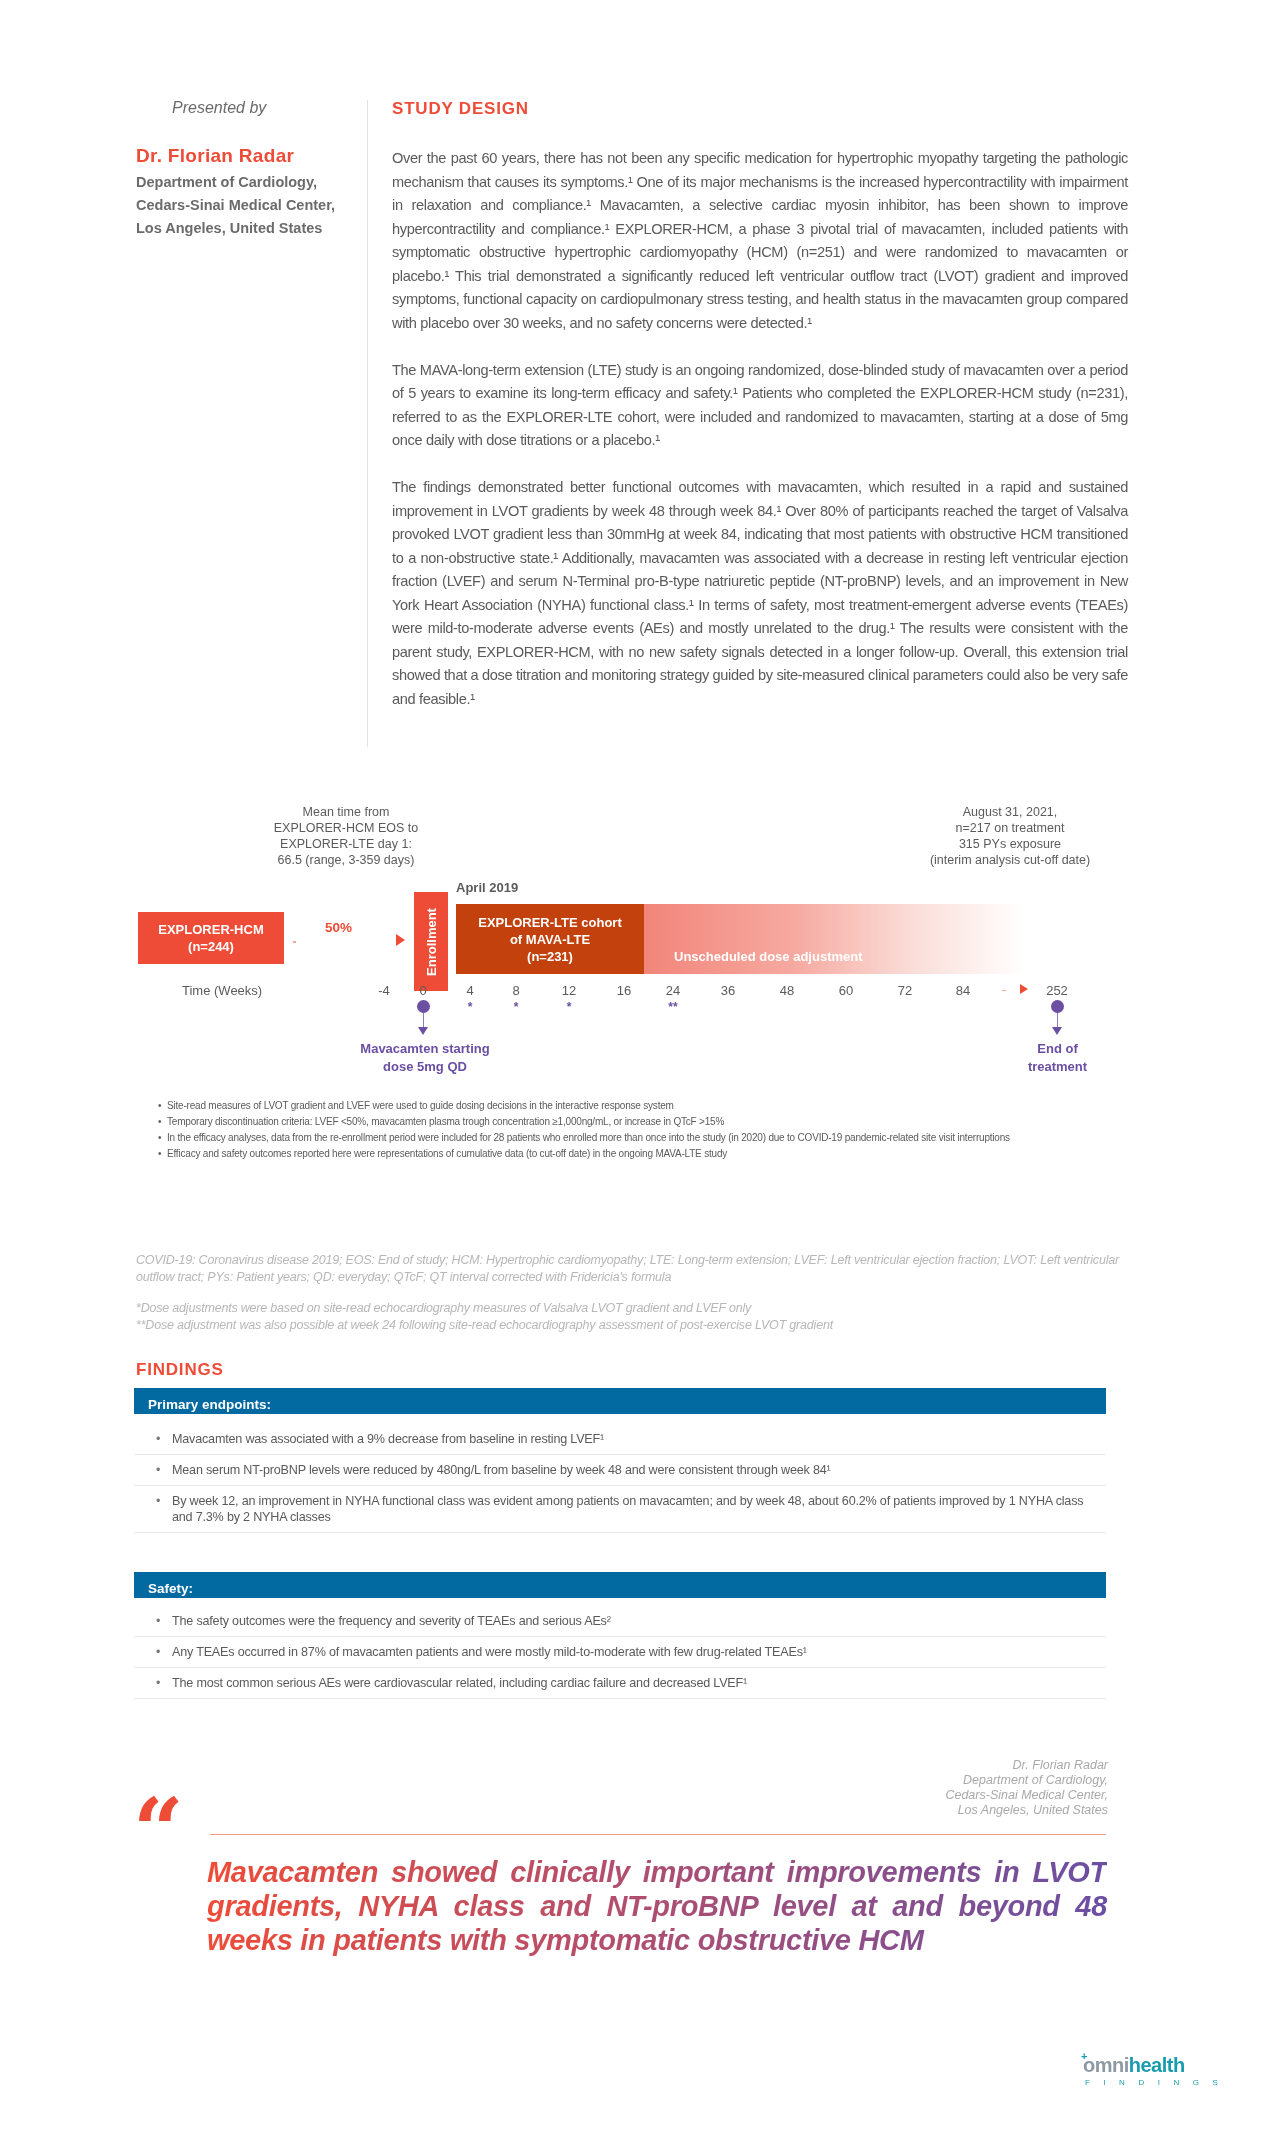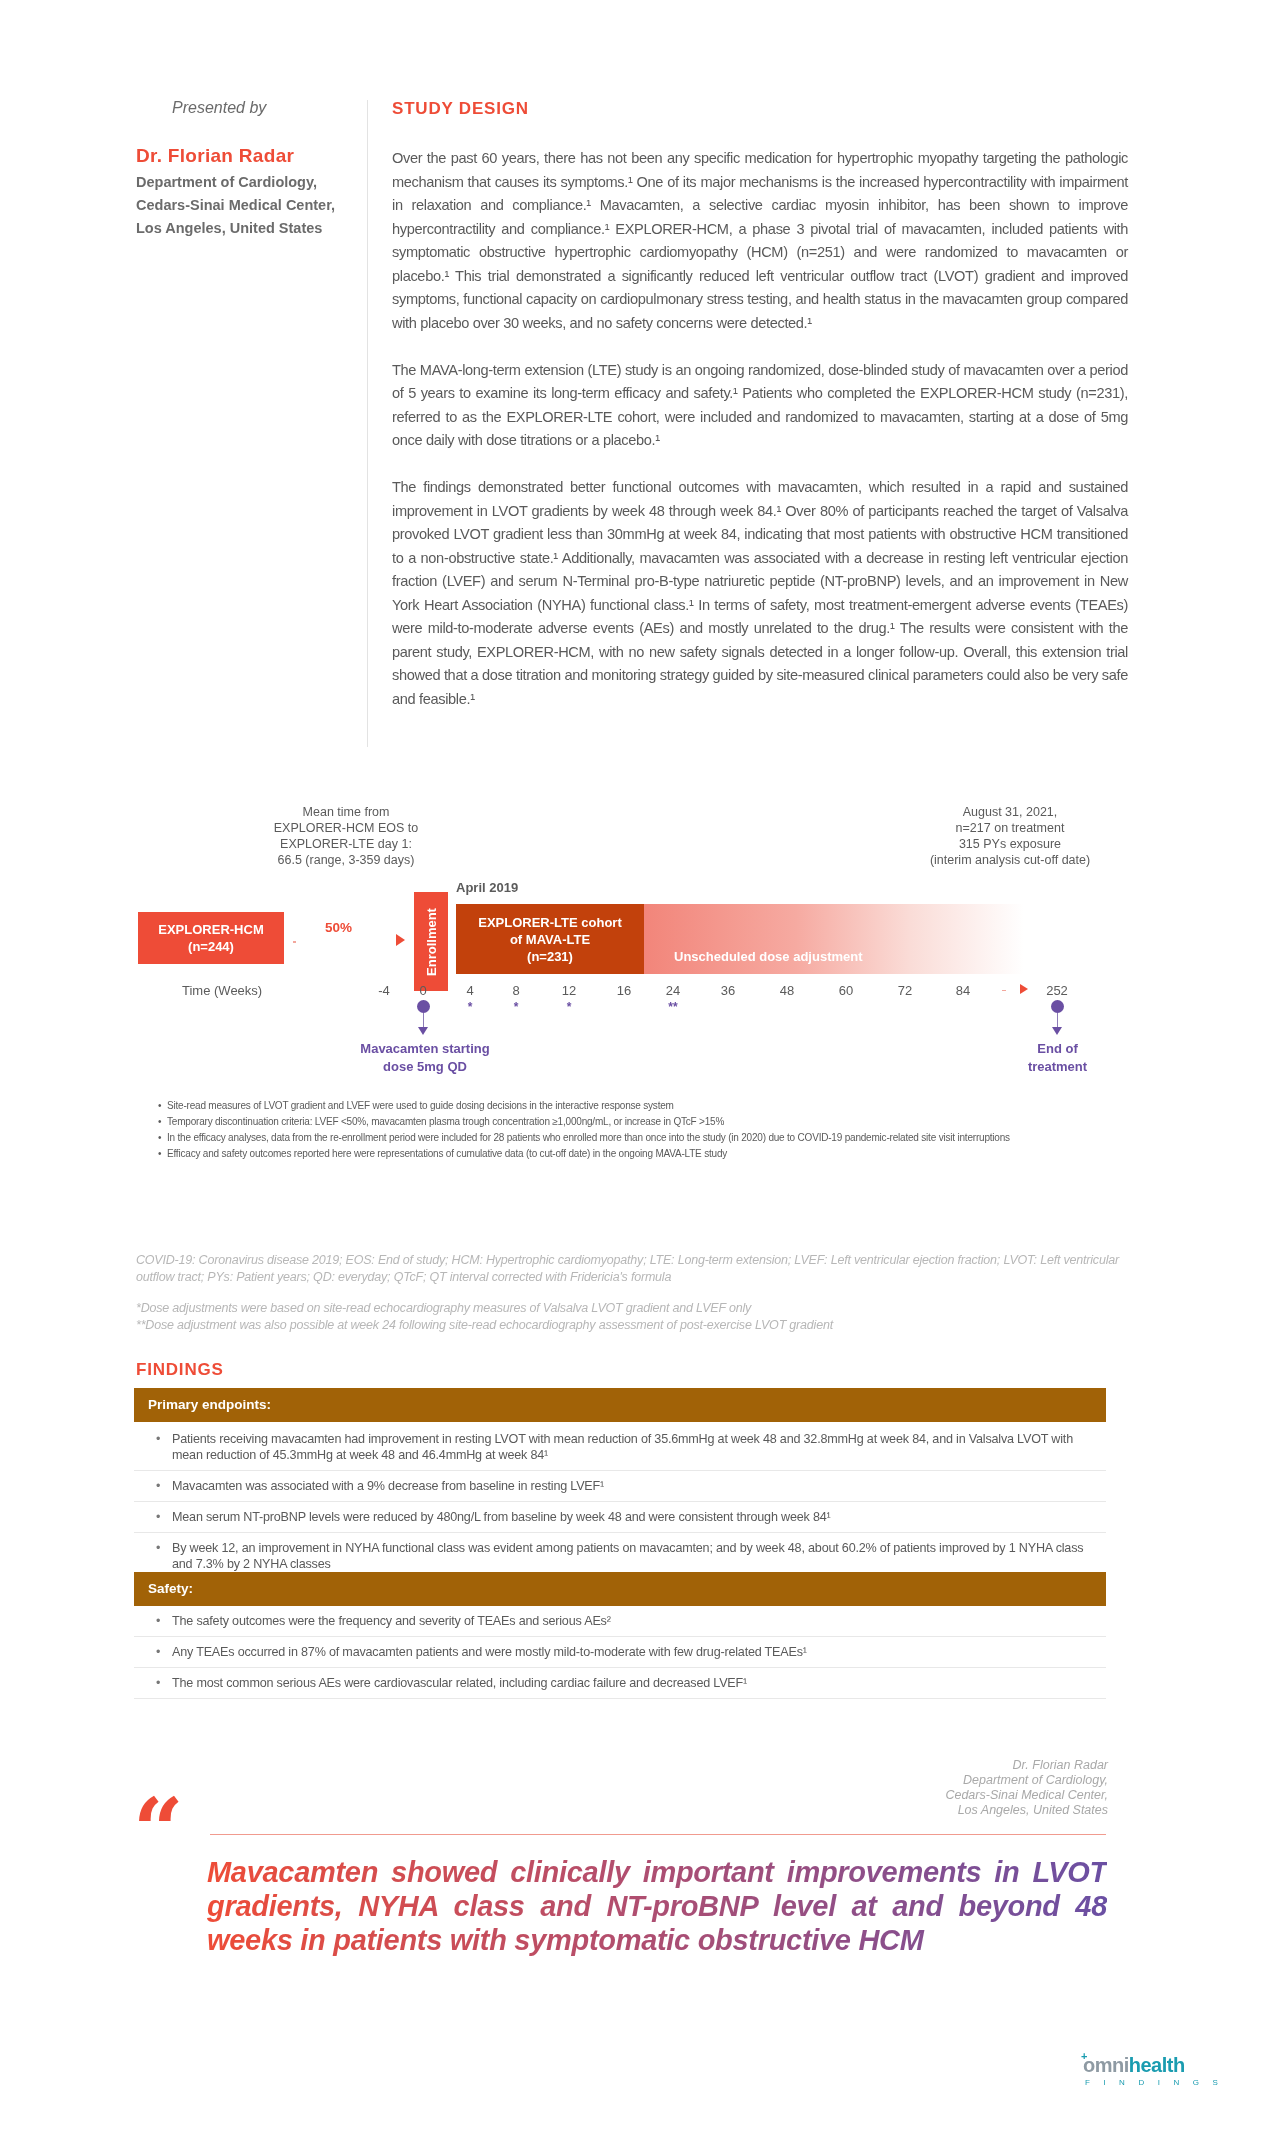--- a/index.html
+++ b/index.html
@@ -51,21 +51,21 @@
 
   .tl-bullets { position: absolute; left: 158px; top: 1098px; width: 950px; list-style: none; font-size: 10px; line-height: 16px; color: #5b5b5b; letter-spacing: -0.2px; }
   .tl-bullets li { position: relative; padding-left: 9px; }
   .tl-bullets li::before { content: "•"; position: absolute; left: 0; top: 0; }
 
   .abbrev { position: absolute; left: 136px; top: 1252px; width: 990px; font-size: 12.5px; font-style: italic; color: #b7b7b7; line-height: 16.5px; letter-spacing: -0.2px; }
   .footnotes { position: absolute; left: 136px; top: 1300px; width: 990px; font-size: 12.5px; font-style: italic; color: #b7b7b7; line-height: 16.5px; letter-spacing: -0.2px; }
 
   
   .fd-heading { left: 136px; top: 1360px; }
-  .find-bar { position: absolute; left: 134px; width: 972px; height: 34px; background: #a16207; color: #fff; font-weight: bold; font-size: 13.5px; padding: 9px 14px; }
+  .find-bar { position: absolute; left: 134px; width: 972px; height: 26px; background: #0369a1; color: #fff; font-weight: bold; font-size: 13.5px; padding: 9px 14px; }
   .bar-primary { top: 1388px; }
   .bar-safety { top: 1572px; }
   .find-list { position: absolute; left: 134px; width: 972px; list-style: none; font-size: 12.6px; color: #5a5a5a; line-height: 16px; letter-spacing: -0.2px; }
   .find-list li { position: relative; padding: 7px 14px 7px 38px; border-bottom: 1px solid #e8e8e8; }
   .find-list li::before { content: "•"; position: absolute; left: 22px; top: 7px; color: #777; }
   .list-primary { top: 1424px; }
   .list-primary li:first-child { padding-top: 7px; }
   .list-safety { top: 1606px; }
 
   
@@ -187,21 +187,20 @@
 
 <div class="abbrev">COVID-19: Coronavirus disease 2019; EOS: End of study; HCM: Hypertrophic cardiomyopathy; LTE: Long-term extension; LVEF: Left ventricular ejection fraction; LVOT: Left ventricular outflow tract; PYs: Patient years; QD: everyday; QTcF; QT interval corrected with Fridericia's formula</div>
 <div class="footnotes">
   <div>*Dose adjustments were based on site-read echocardiography measures of Valsalva LVOT gradient and LVEF only</div>
   <div>**Dose adjustment was also possible at week 24 following site-read echocardiography assessment of post-exercise LVOT gradient</div>
 </div>
 
 <div class="section-heading fd-heading">FINDINGS</div>
 <div class="find-bar bar-primary">Primary endpoints:</div>
 <ul class="find-list list-primary">
-  <li>Patients receiving mavacamten had improvement in resting LVOT with mean reduction of 35.6mmHg at week 48 and 32.8mmHg at week 84, and in Valsalva LVOT with mean reduction of 45.3mmHg at week 48 and 46.4mmHg at week 84¹</li>
   <li>Mavacamten was associated with a 9% decrease from baseline in resting LVEF¹</li>
   <li>Mean serum NT-proBNP levels were reduced by 480ng/L from baseline by week 48 and were consistent through week 84¹</li>
   <li>By week 12, an improvement in NYHA functional class was evident among patients on mavacamten; and by week 48, about 60.2% of patients improved by 1 NYHA class and 7.3% by 2 NYHA classes</li>
 </ul>
 <div class="find-bar bar-safety">Safety:</div>
 <ul class="find-list list-safety">
   <li>The safety outcomes were the frequency and severity of TEAEs and serious AEs²</li>
   <li>Any TEAEs occurred in 87% of mavacamten patients and were mostly mild-to-moderate with few drug-related TEAEs¹</li>
   <li>The most common serious AEs were cardiovascular related, including cardiac failure and decreased LVEF¹</li>
 </ul>

